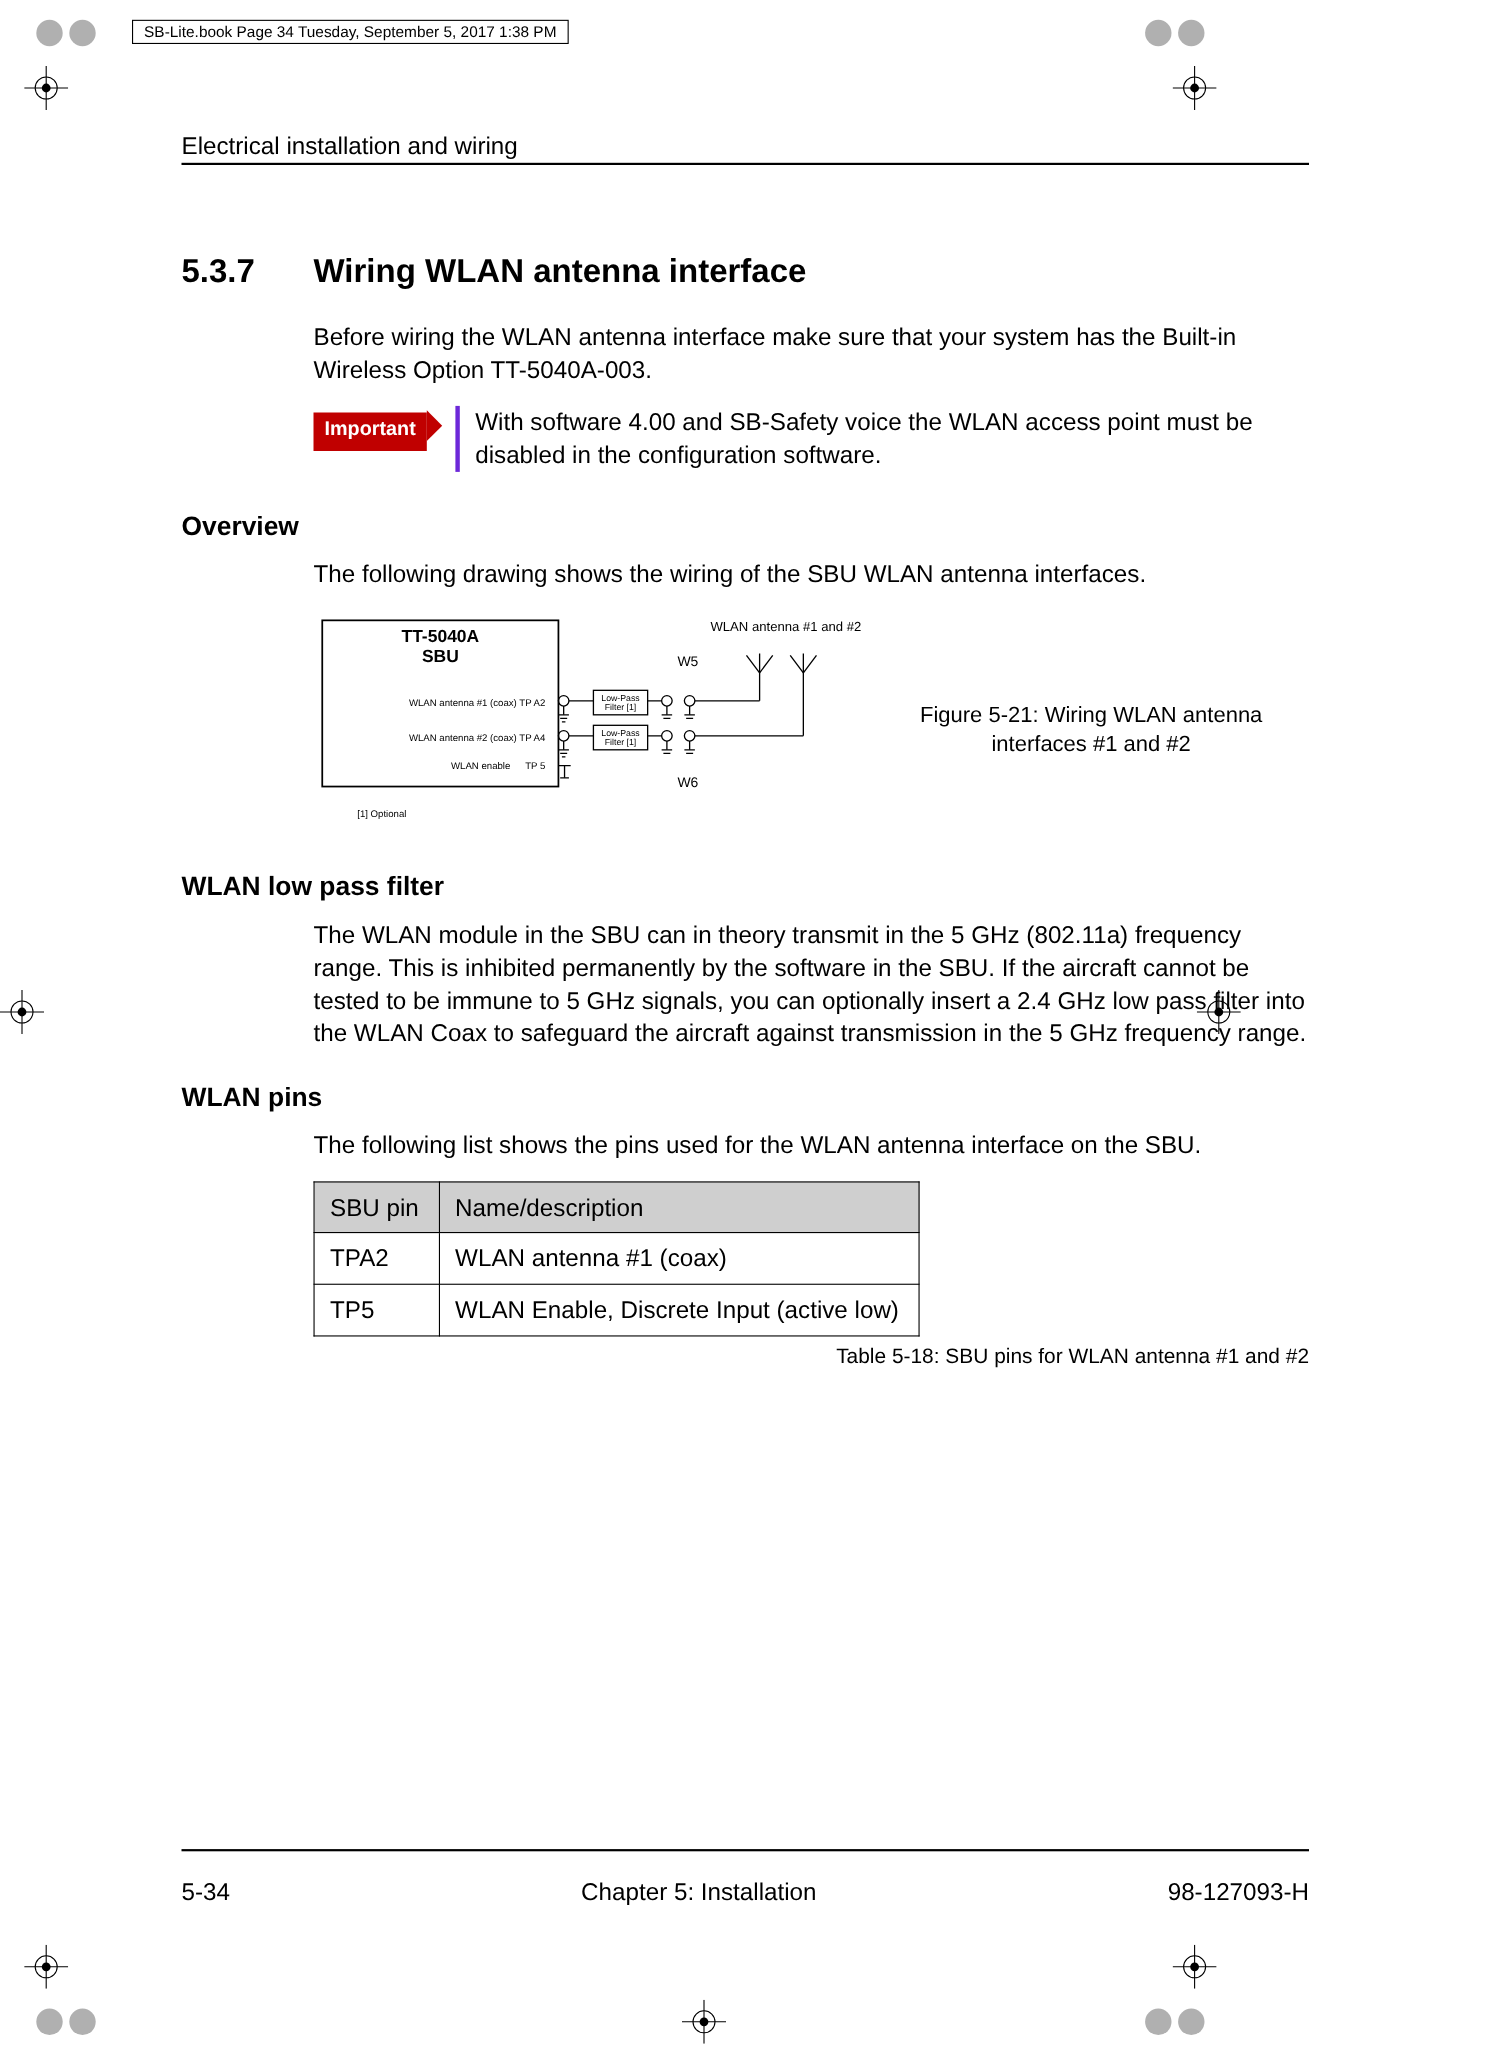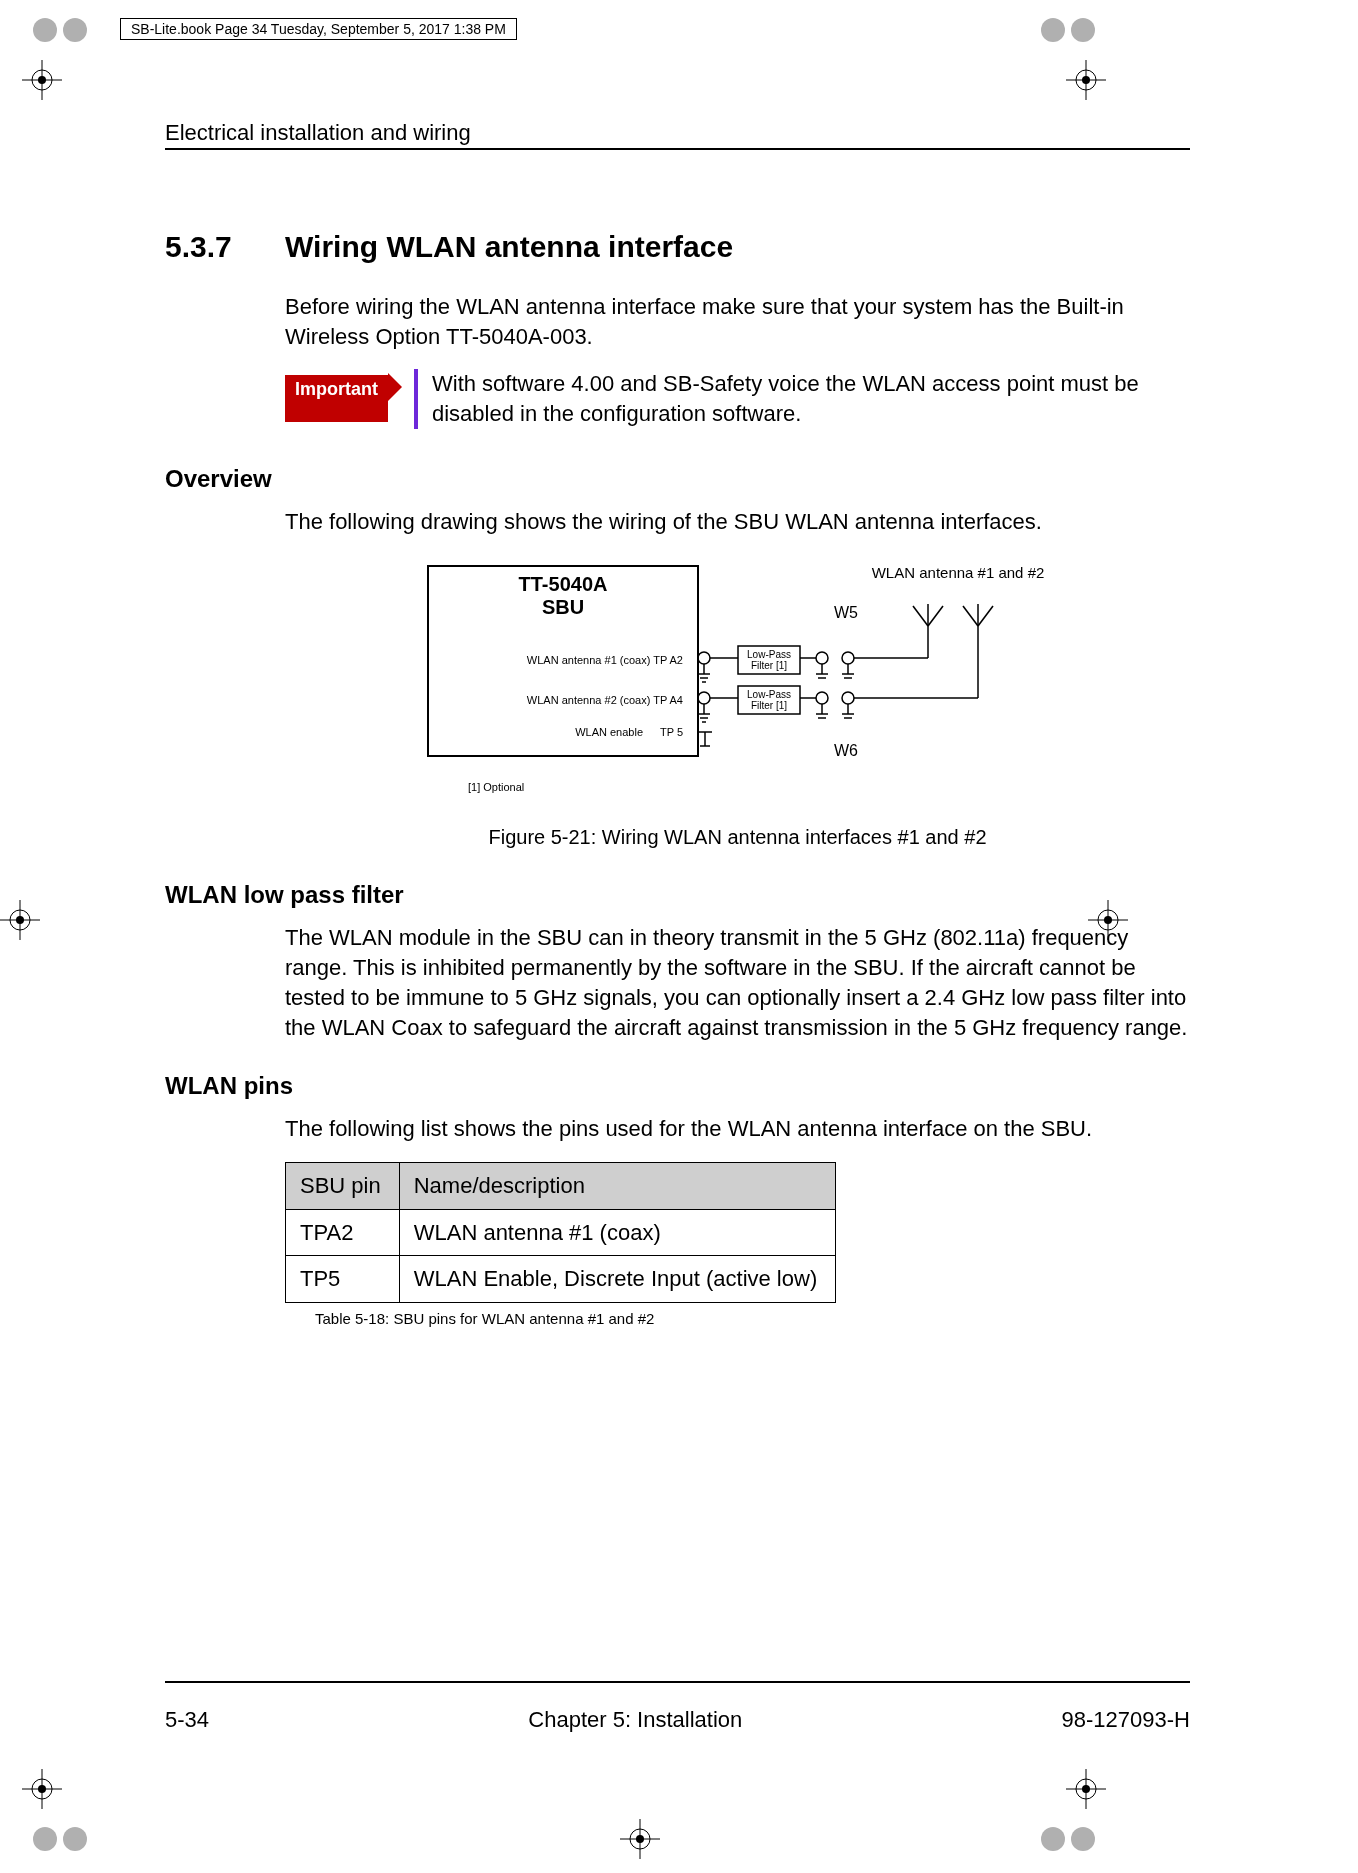--- a/index.html
+++ b/index.html
@@ -68,21 +68,21 @@
     height: 30px;
     margin-right: 12px;
     margin-top:4px;
   }
   .important-badge .lab {
     display:inline-block;
     background:#c00000;
     color:#fff;
     font-weight:700;
     font-size:18px;
-    padding:2px 10px 20px 10px;
+    padding:2px 10px 8px 10px;
   }
   .important-badge .arrow {
     display:inline-block;
     width:0;height:0;
     border-top:14px solid transparent;
     border-bottom:14px solid transparent;
     border-left:14px solid #c00000;
     vertical-align: top;
   }
   .important-text {
@@ -92,21 +92,21 @@
     line-height:1.35;
   }
   .sub-head {
     font-size: 24px;
     font-weight: 700;
     margin: 30px 0 14px 0;
   }
   .figure-wrap {
     margin: 20px 0 10px 0;
     display:flex;
-    flex-direction:column;
+    flex-direction:row;
     align-items:center;
   }
   .figure-caption {
     font-size:20px;
     text-align:center;
     margin-top:8px;
   }
   .diagram {
     width: 640px;
     font-family: Arial, sans-serif;
@@ -119,22 +119,23 @@
     border: 1.5px solid #000;
     padding: 8px 18px 8px 14px;
     font-size: 22px;
     text-align: left;
     font-weight: 400;
   }
   .pins-table th {
     background: #cfcfcf;
   }
   .table-caption {
-    font-size: 15px;
+    font-size: 19px;
     margin: 6px 0 0 30px;
+    text-align: right;
   }
   .footer {
     position: absolute;
     left: 165px;
     width: 1025px;
     bottom: 140px;
     border-top: 2px solid #000;
     padding-top: 24px;
     font-size: 22px;
     display: flex;

